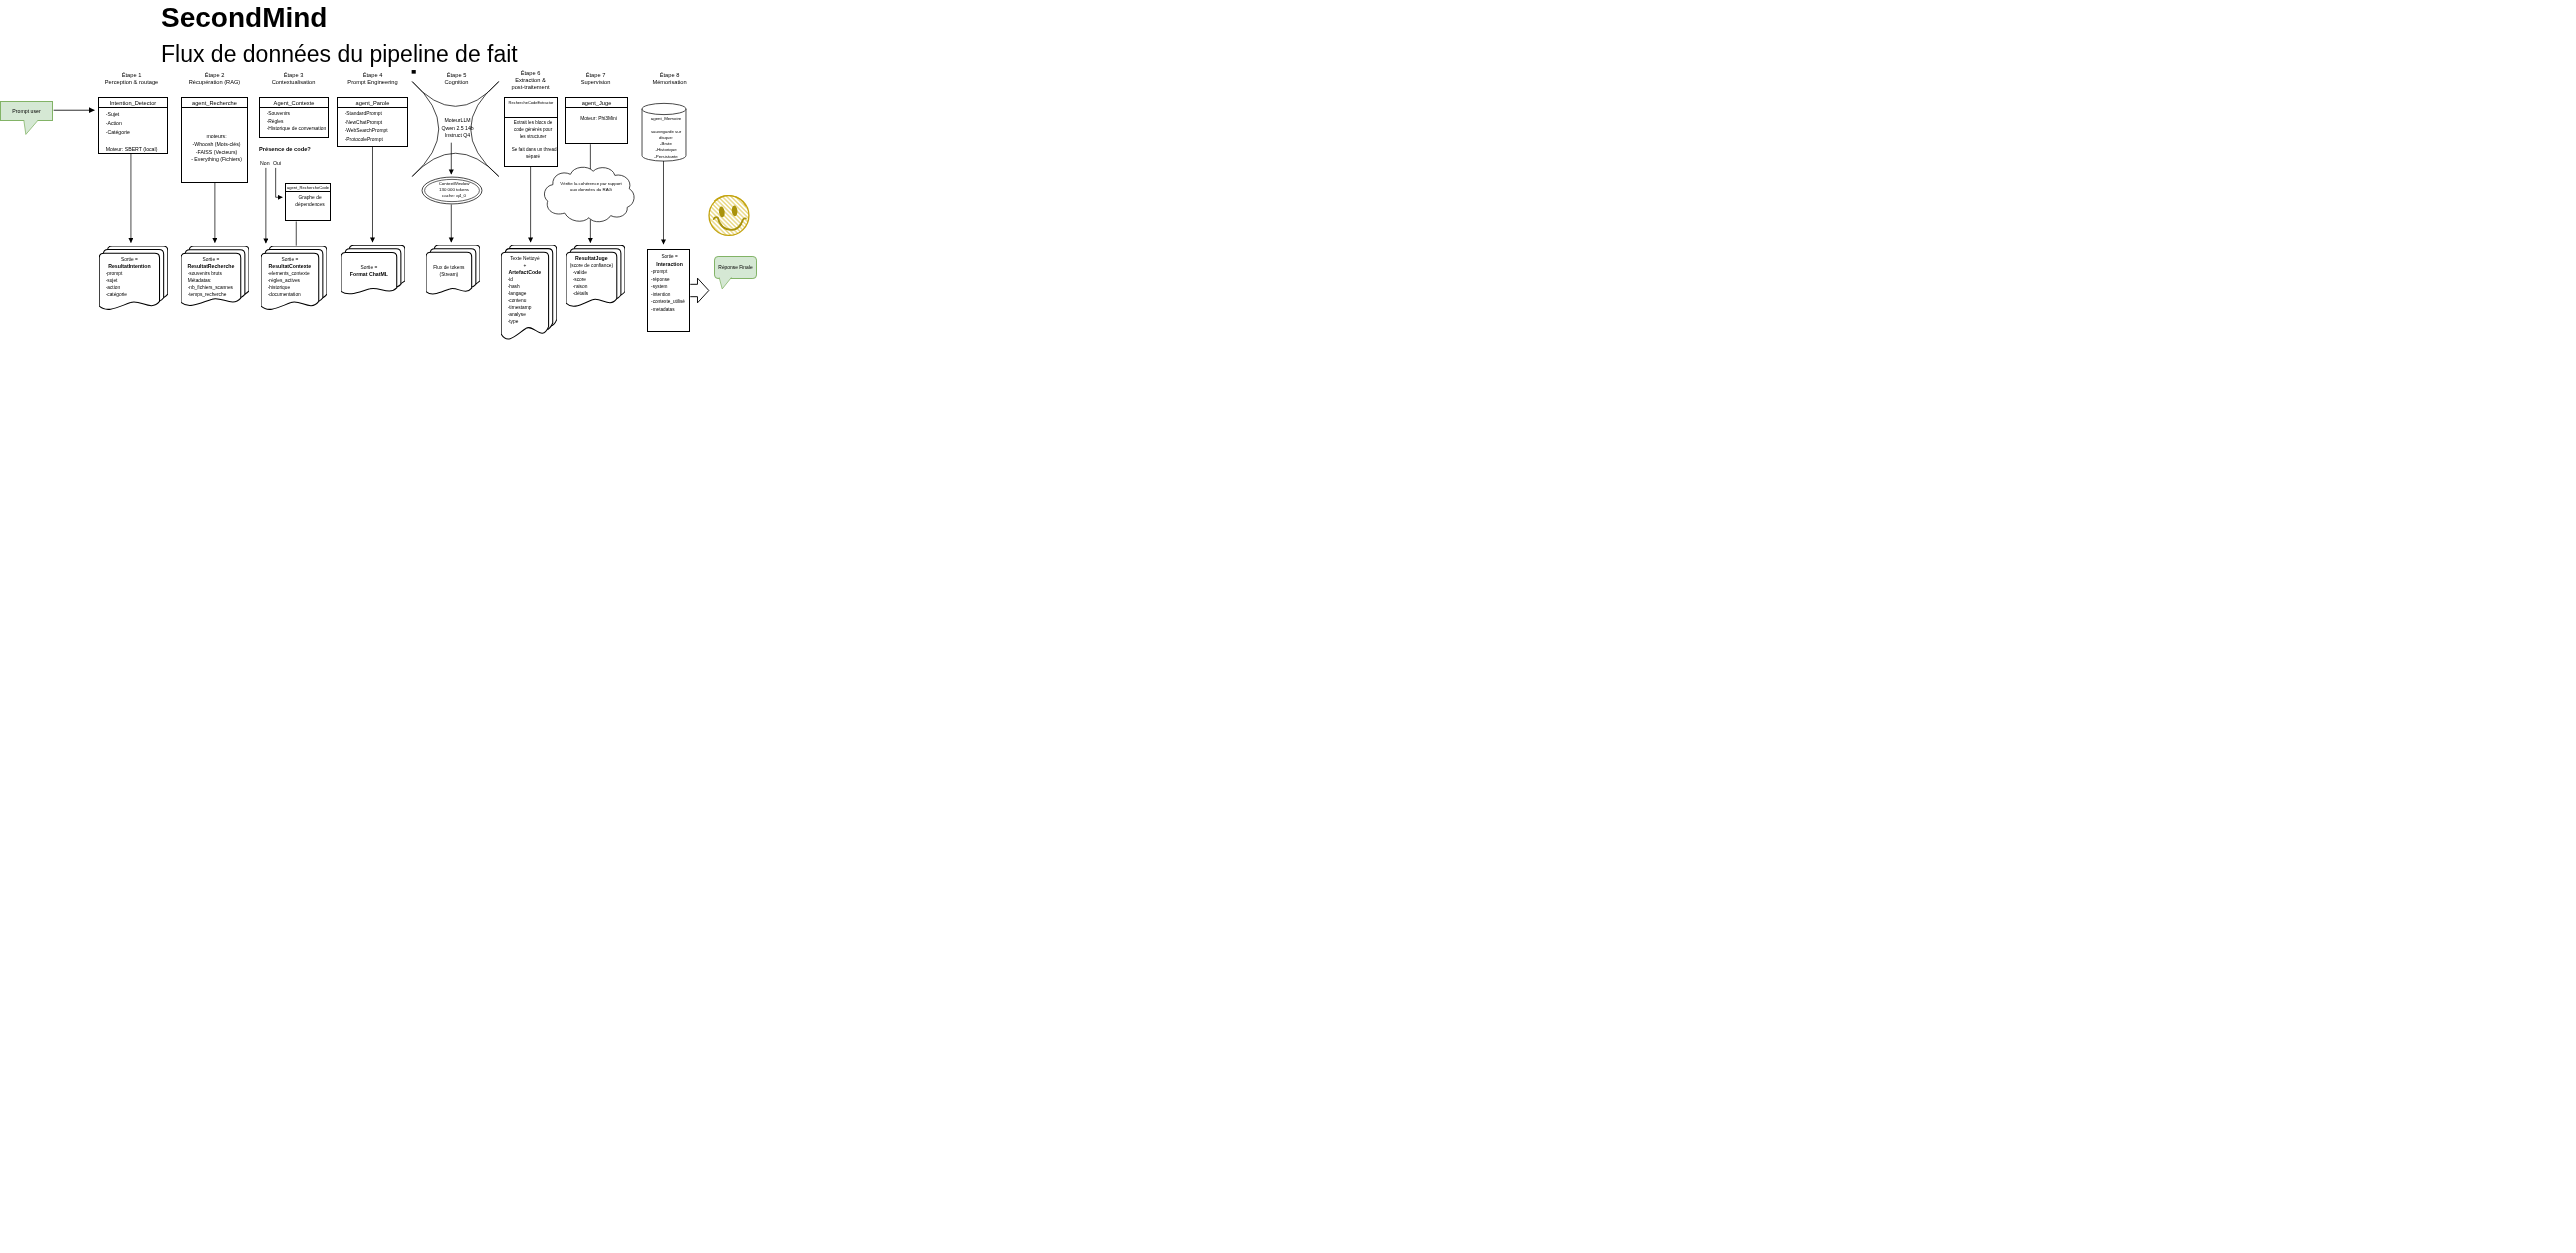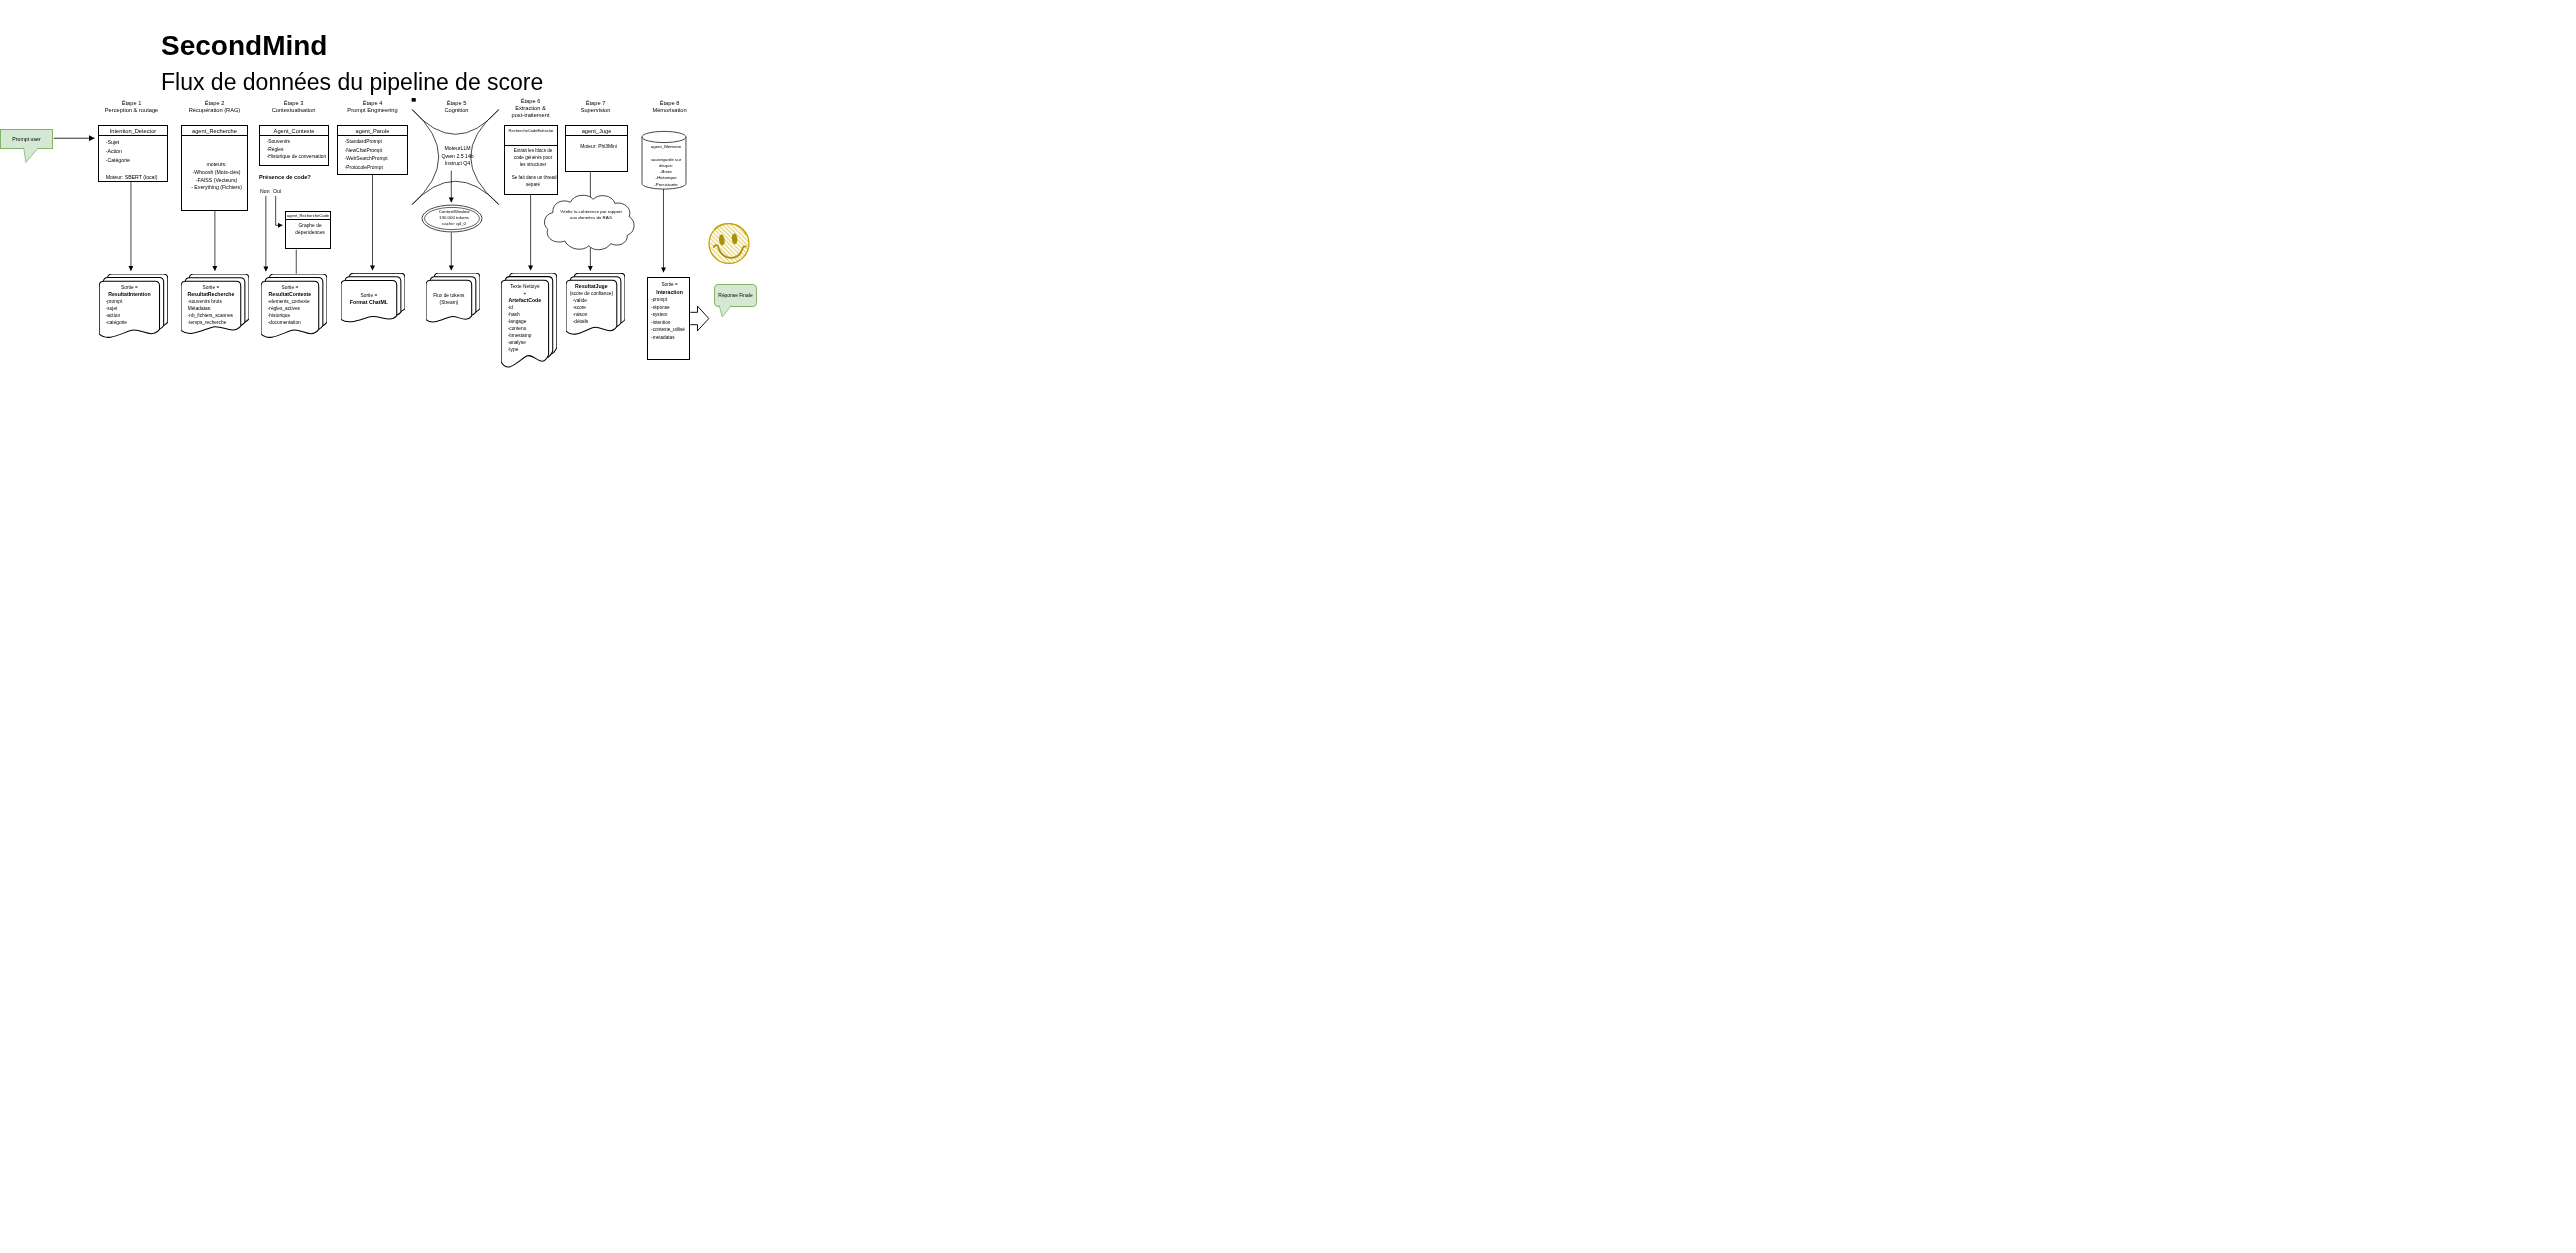--- a/index.html
+++ b/index.html
@@ -1,17 +1,17 @@
 <!DOCTYPE html>
 <html style="font-size:8.2px"><head>
 <meta charset="utf-8">
 <style>
   html,body{margin:0;padding:0;background:#fff;}
   body{font-family:"Liberation Sans","DejaVu Sans",sans-serif;color:#000;}
-  #canvas{position:relative;width:797px;height:342px;background:#fff;overflow:hidden;margin-top:28px;}
+  #canvas{position:relative;width:797px;height:342px;background:#fff;overflow:hidden;}
   .abs{position:absolute;box-sizing:border-box;}
   svg{display:block;}
   
   #title-main{left:161px;top:2.1px;font-size:28px;font-weight:bold;white-space:nowrap;}
   #title-sub{left:161px;top:41px;font-size:23px;white-space:nowrap;}
   
   .stage{top:72px;width:77px;text-align:center;font-size:5.7px;line-height:7.2px;}
   .stage .sub{white-space:pre-line;}
   
   .bubble{background:#d5e8d4;border:0.8px solid #82b366;font-size:5.2px;display:flex;align-items:center;justify-content:center;text-align:center;}
@@ -72,21 +72,21 @@
     <line x1="575" y1="430" x2="575" y2="477" stroke="#000" stroke-width="1.4"></line>
     <line x1="723" y1="285" x2="723" y2="470" stroke="#000" stroke-width="1.4" marker-end="url(#ah)"></line>
     <line x1="876" y1="277" x2="876" y2="338" stroke="#000" stroke-width="1.4" marker-end="url(#ah)"></line>
     <line x1="876" y1="397" x2="876" y2="470" stroke="#000" stroke-width="1.4" marker-end="url(#ah)"></line>
     <line x1="1030" y1="323" x2="1030" y2="470" stroke="#000" stroke-width="1.4" marker-end="url(#ah)"></line>
     <line x1="1146" y1="280" x2="1146" y2="471" stroke="#000" stroke-width="1.4" marker-end="url(#ah)"></line>
     <line x1="1288" y1="312" x2="1288" y2="474" stroke="#000" stroke-width="1.4" marker-end="url(#ah)"></line>
   </svg>
 
   <div class="abs" id="title-main">SecondMind</div>
-  <div class="abs" id="title-sub">Flux de données du pipeline de score</div>
+  <div class="abs" id="title-sub">Flux de données du pipeline de fait</div>
 
   <div class="abs stage" style="left:93px;">
       <div>Étape 1</div>
       <div class="sub">Perception &amp; routage</div>
     </div>
   <div class="abs stage" style="left:176px;">
       <div>Étape 2</div>
       <div class="sub">Récupération (RAG)</div>
     </div>
   <div class="abs stage" style="left:255px;">

